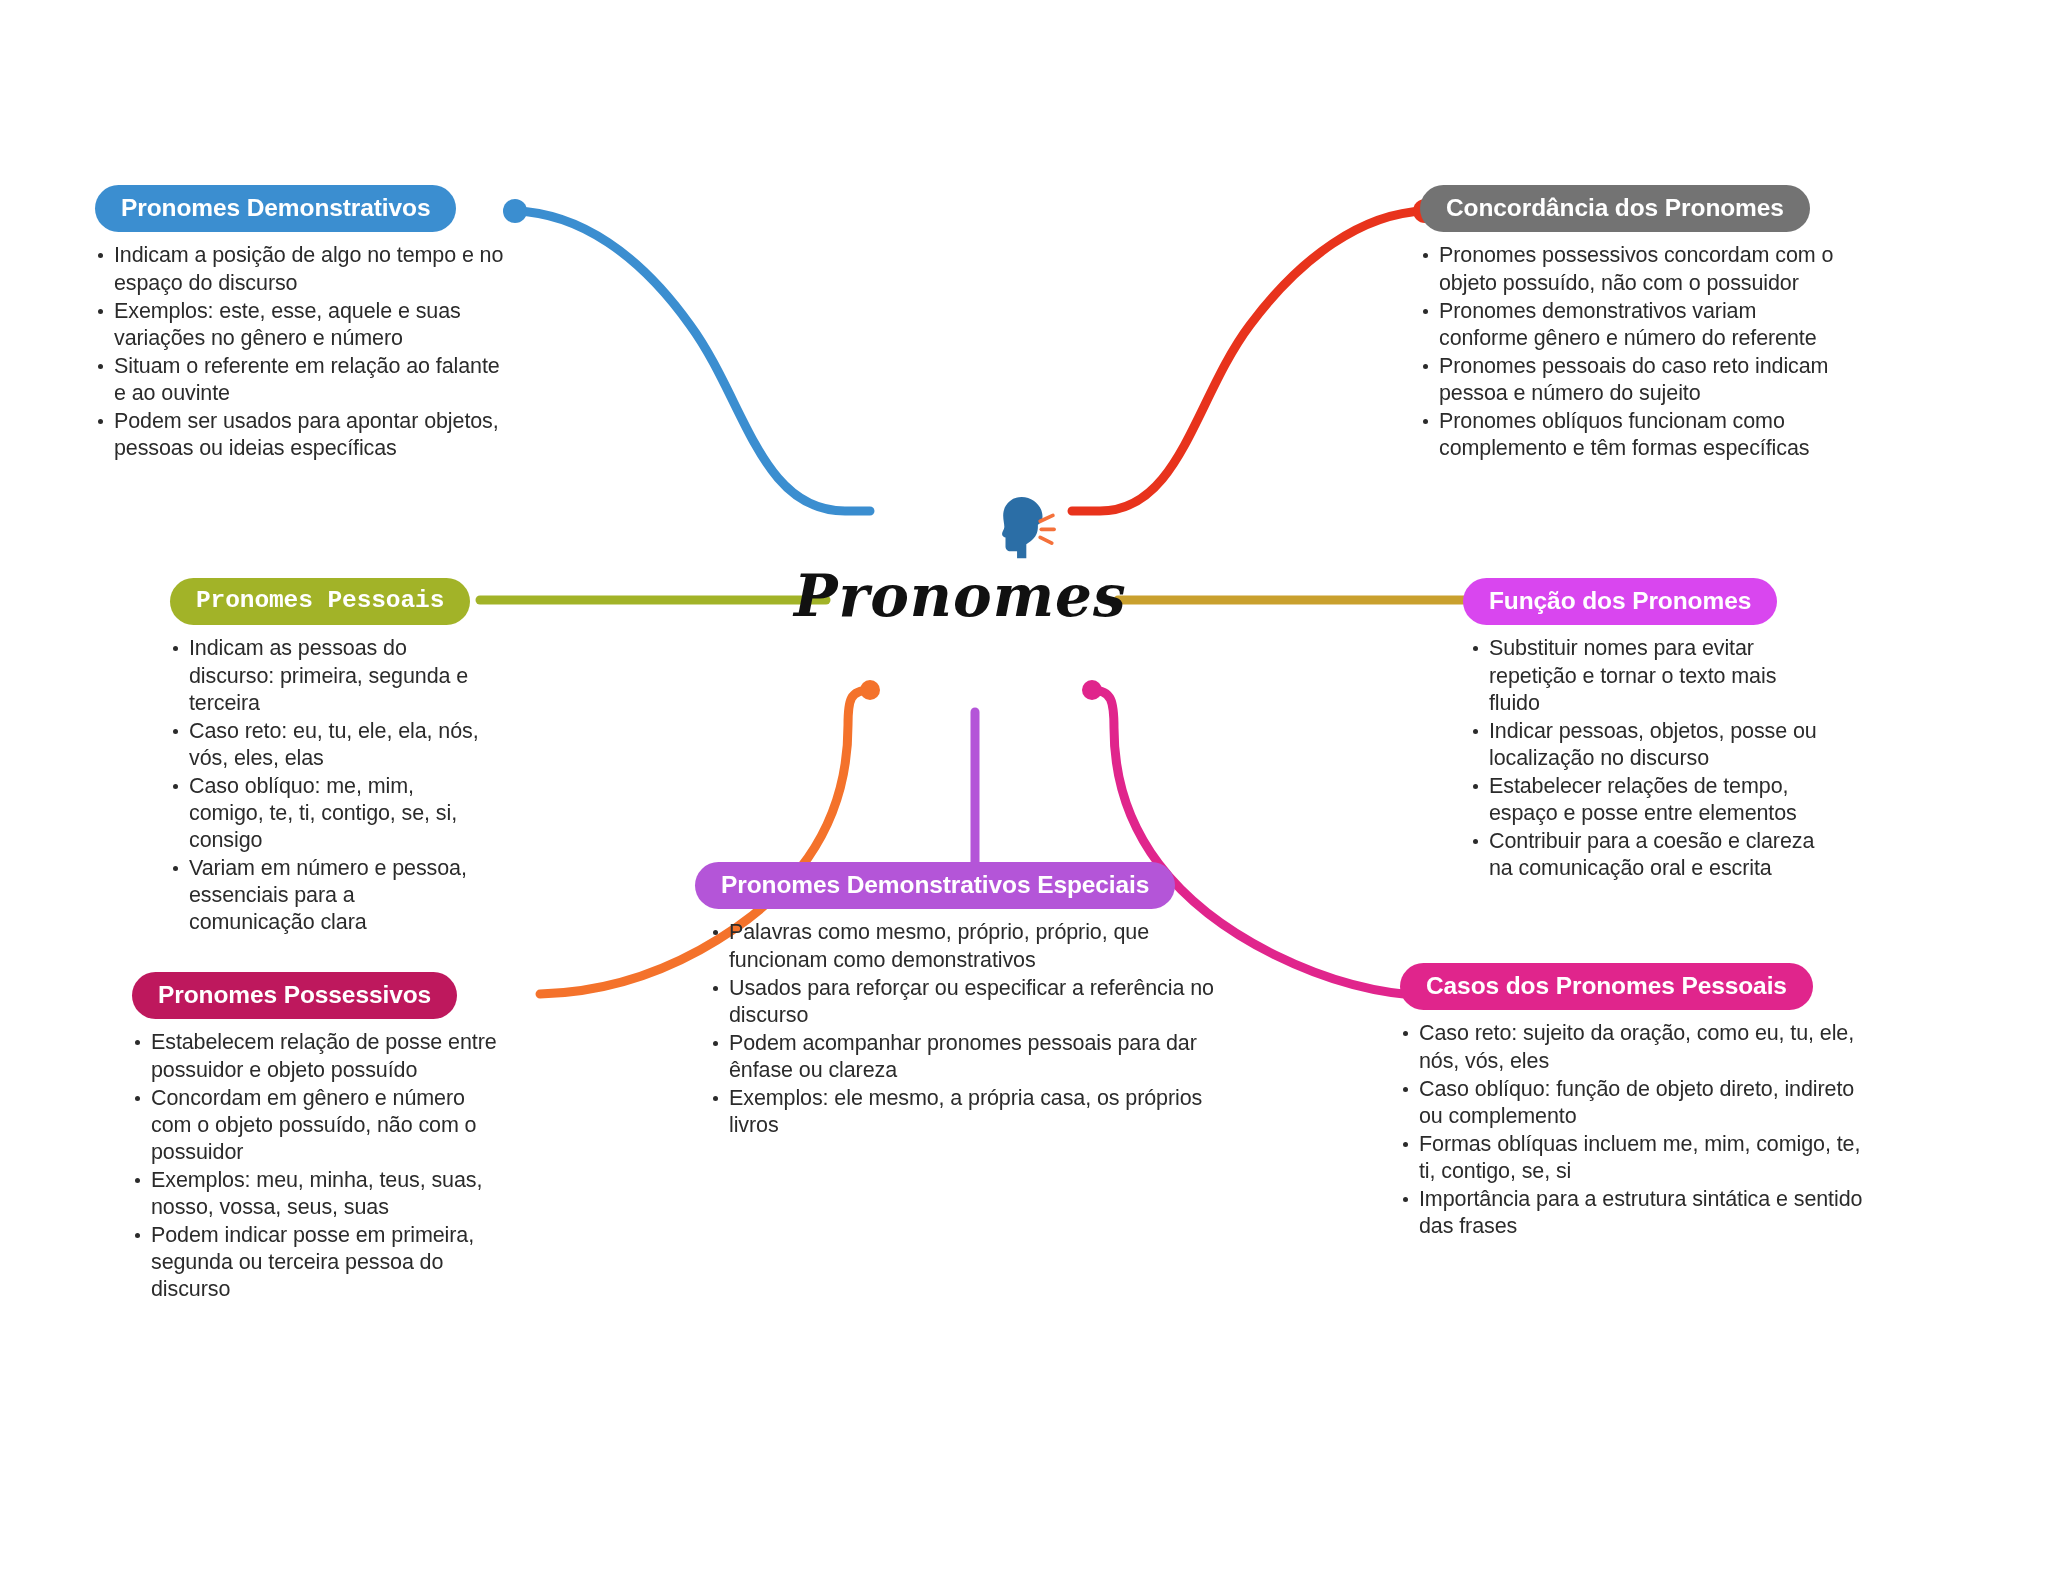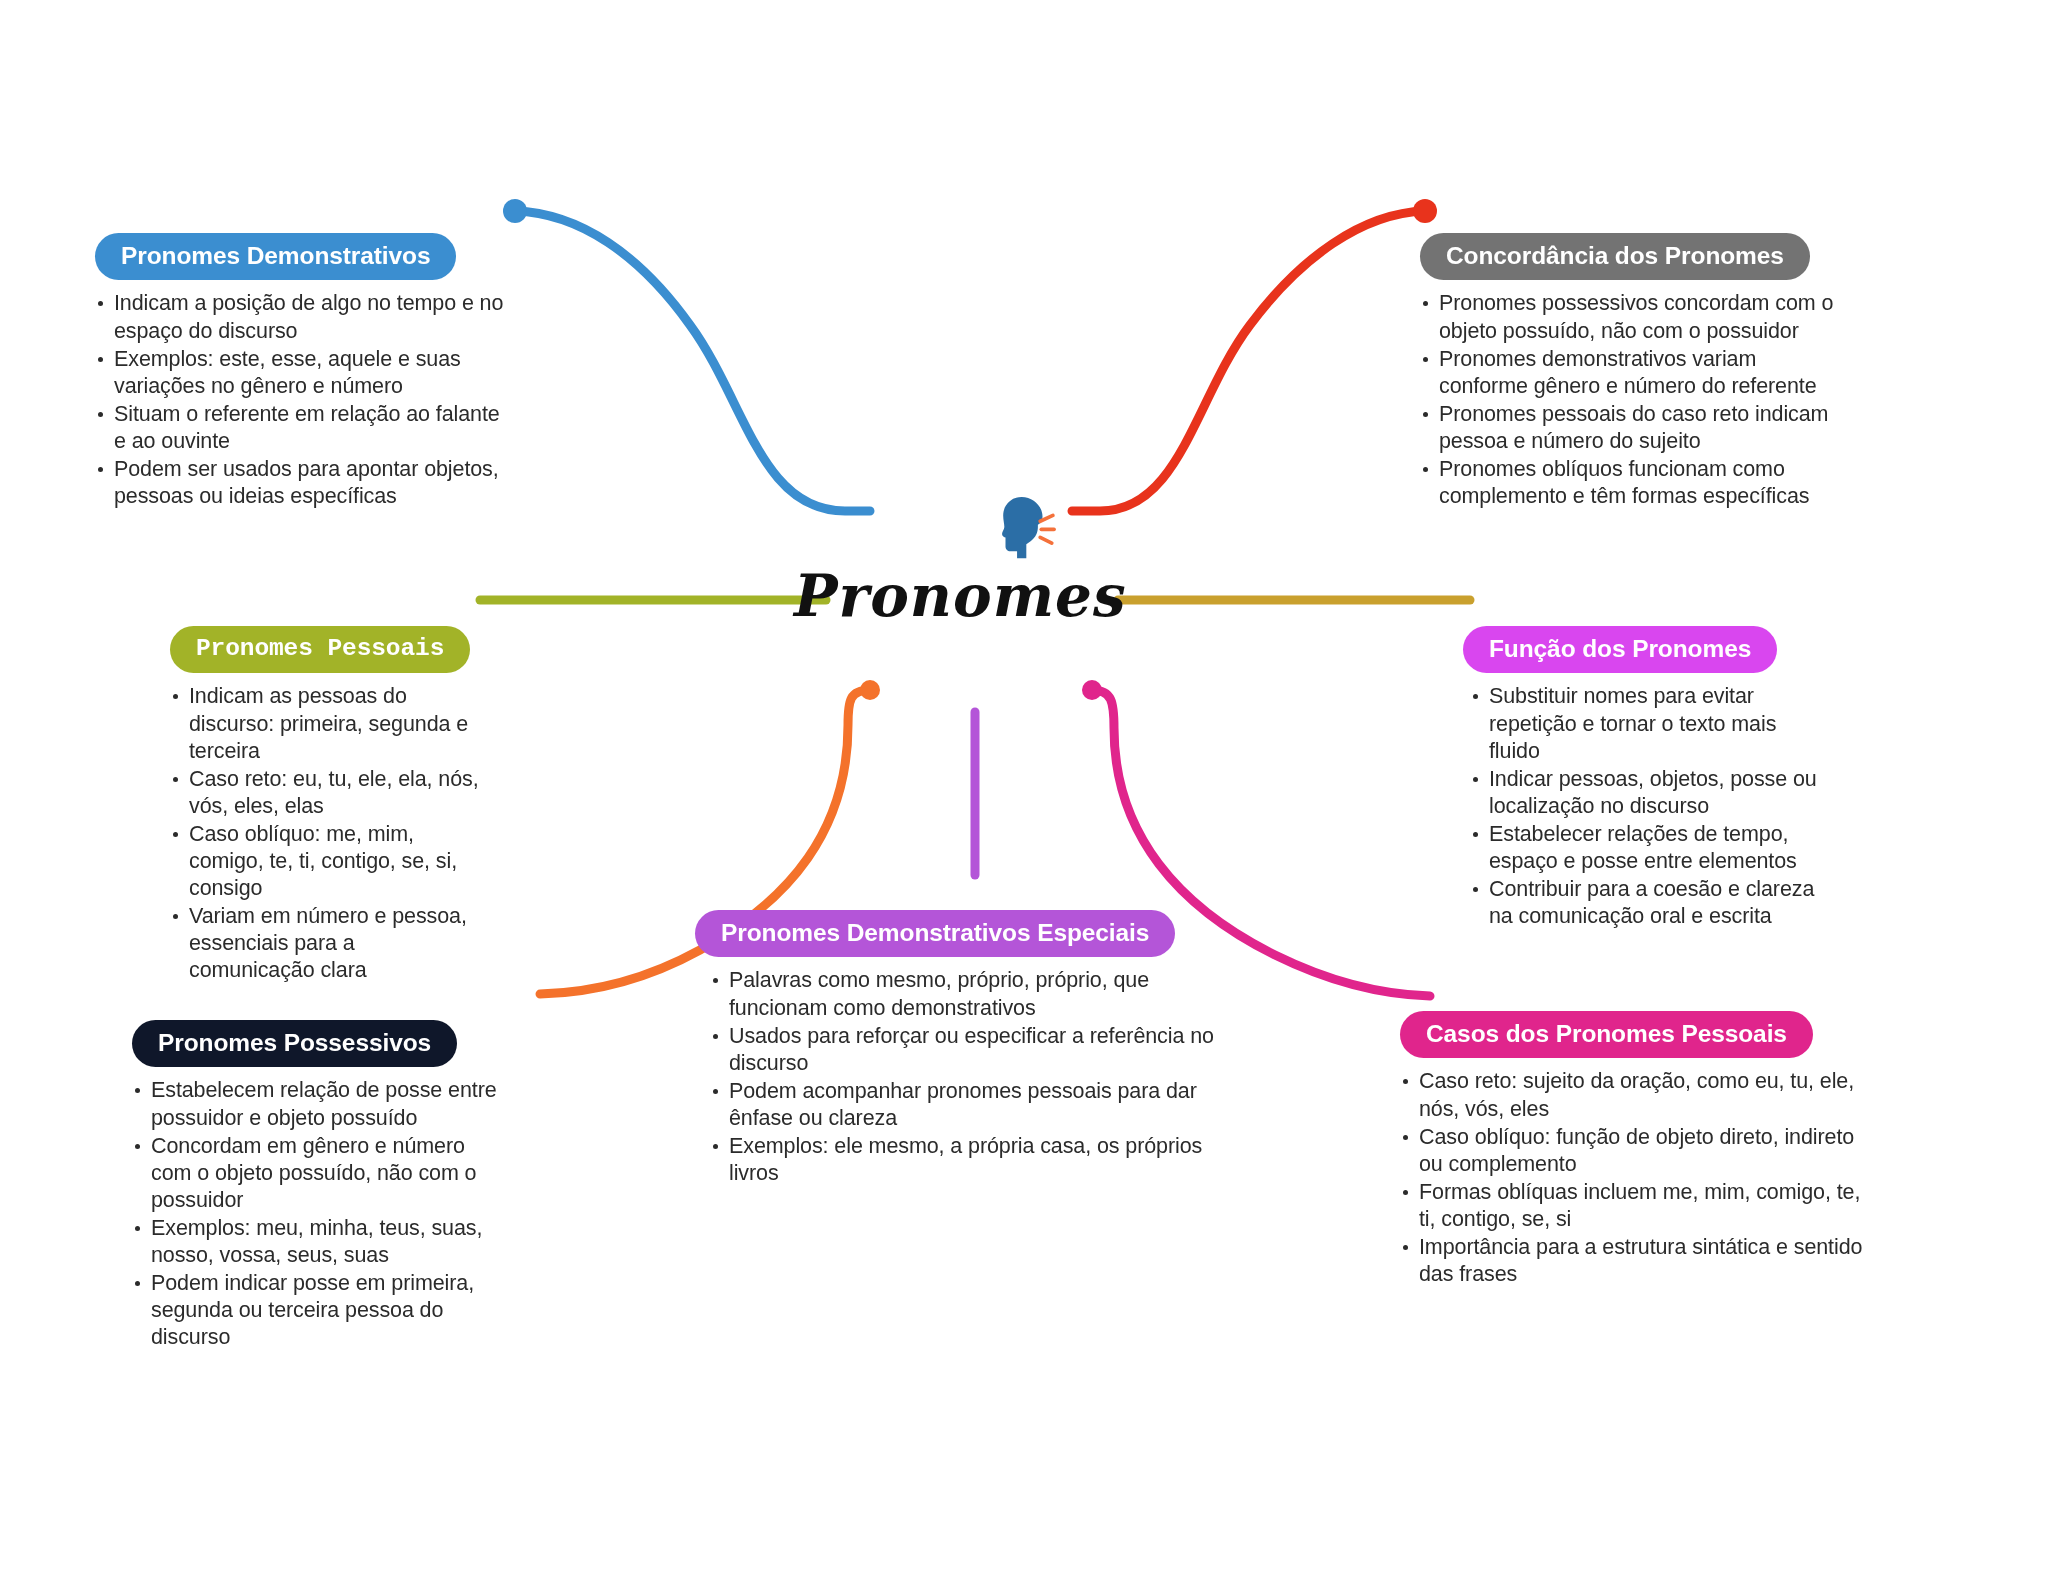--- a/index.html
+++ b/index.html
@@ -41,21 +41,21 @@
     font-family: "DejaVu Serif", serif;
     font-style: italic;
     font-weight: 700;
     font-size: 58px;
     color: #111111;
     letter-spacing: 1px;
     line-height: 1.05;
   }
 
   
-  .branch { position: absolute; margin-top: 48px; }
+  .branch { position: absolute; }
   .pill {
     display: inline-block;
     border-radius: 999px;
     color: #ffffff;
     font-weight: 700;
     font-size: 24.5px;
     letter-spacing: -0.1px;
     padding: 9px 26px 11px 26px;
     white-space: nowrap;
     line-height: 1.12;
@@ -173,21 +173,21 @@
     <div class="pill" style="background:#d946ef">Função dos Pronomes</div>
     <ul class="bullets">
       <li>Substituir nomes para evitar repetição e tornar o texto mais fluido</li>
       <li>Indicar pessoas, objetos, posse ou localização no discurso</li>
       <li>Estabelecer relações de tempo, espaço e posse entre elementos</li>
       <li>Contribuir para a coesão e clareza na comunicação oral e escrita</li>
     </ul>
   </div>
 
   <div class="branch" id="b-possessivos">
-    <div class="pill" style="background:#0f172a">Pronomes Possessivos</div>
+    <div class="pill" style="background:#be185d">Pronomes Possessivos</div>
     <ul class="bullets">
       <li>Estabelecem relação de posse entre possuidor e objeto possuído</li>
       <li>Concordam em gênero e número com o objeto possuído, não com o possuidor</li>
       <li>Exemplos: meu, minha, teus, suas, nosso, vossa, seus, suas</li>
       <li>Podem indicar posse em primeira, segunda ou terceira pessoa do discurso</li>
     </ul>
   </div>
 
   <div class="branch" id="b-especiais">
     <div class="pill" style="background:#b455d8">Pronomes Demonstrativos Especiais</div>

